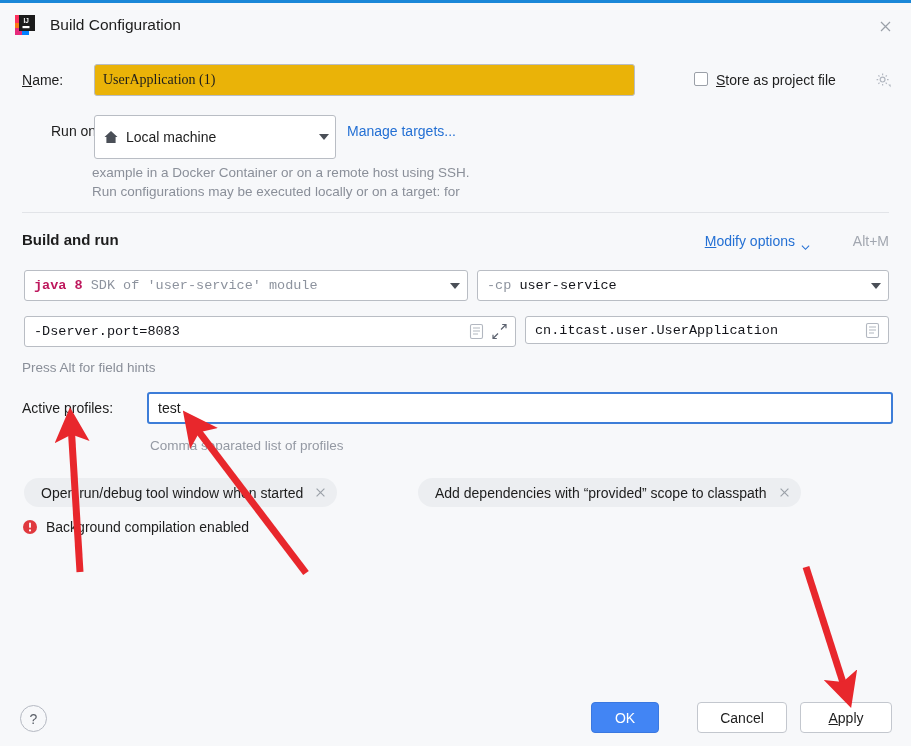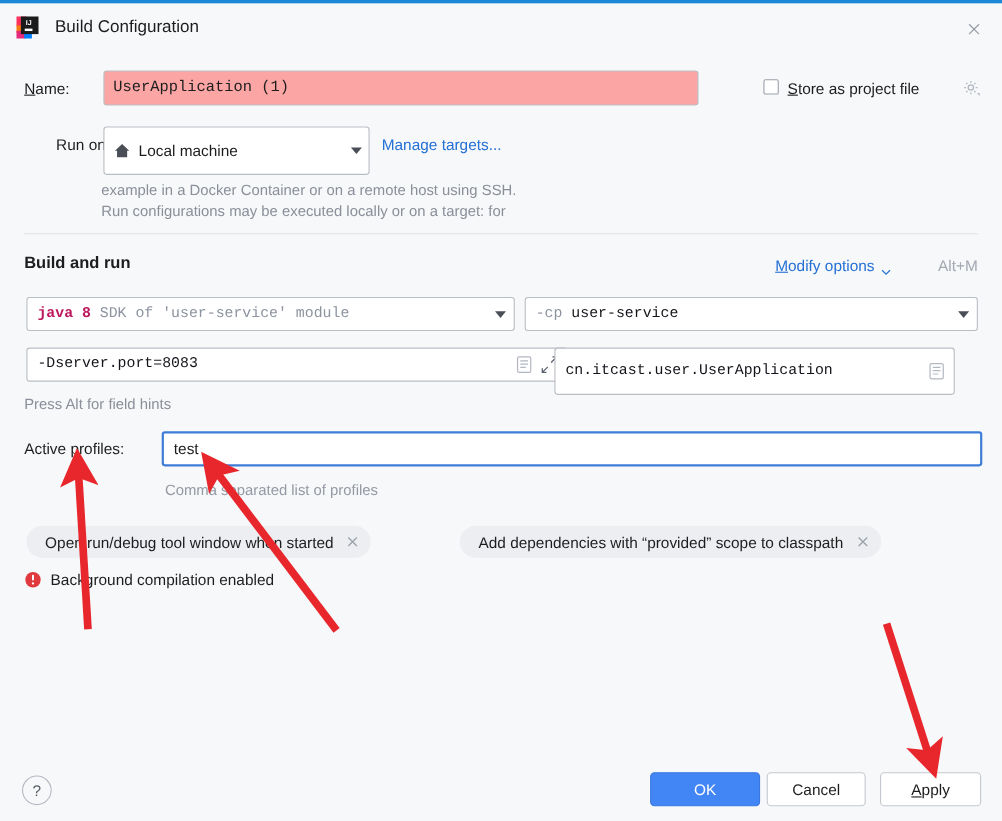--- a/index.html
+++ b/index.html
@@ -60,24 +60,24 @@
     color: #1d1d1d;
     font-size: 14px;
   }
 
   .name-label { left: 22px; top: 72px; }
   .name-input {
     position: absolute;
     left: 94px; top: 64px;
     width: 541px; height: 32px;
     box-sizing: border-box;
-    background: #fca5a5;
+    background: #eab308;
     border: 1px solid #b9bdc4;
     border-radius: 3px;
-    font-family: Liberation Mono, monospace;
+    font-family: Liberation Serif, serif;
     font-size: 14px;
     color: #1d1d1d;
     padding: 0 8px;
     outline: none;
   }
 
   .store-check {
     position: absolute;
     left: 694px; top: 72px;
     width: 14px; height: 14px;
@@ -182,21 +182,21 @@
     border-radius: 3px;
     display: flex;
     align-items: center;
     padding: 0 7px 0 9px;
     font-family: "Liberation Mono", monospace;
     font-size: 13.5px;
   }
   .jdk-field  { left: 24px;  top: 270px; width: 444px; height: 31px; cursor: pointer; }
   .cp-field   { left: 477px; top: 270px; width: 412px; height: 31px; cursor: pointer; }
   .vm-field   { left: 24px;  top: 316px; width: 492px; height: 31px; }
-  .main-field { left: 504px; top: 316px; width: 364px; height: 43px; }
+  .main-field { left: 525px; top: 316px; width: 364px; height: 28px; }
 
   .mono-strong { color: #be185d; font-weight: bold; }
   .mono-dim    { color: #8d939e; }
   .mono-normal { color: #13141a; }
   .fld .grow { flex: 1 1 auto; white-space: nowrap; overflow: hidden; }
 
   .icon-btn {
     flex: 0 0 auto;
     width: 17px; height: 17px;
     margin-left: 6px;
@@ -282,21 +282,21 @@
     position: absolute;
     height: 31px;
     box-sizing: border-box;
     border-radius: 4px;
     font-family: "Liberation Sans", sans-serif;
     font-size: 14px;
     display: flex; align-items: center; justify-content: center;
     cursor: pointer;
   }
   .btn-ok {
-    left: 591px; top: 702px; width: 100px;
+    left: 591px; top: 702px; width: 68px;
     background: #4285f4;
     border: 1px solid #3a78e0;
     color: #ffffff;
   }
   .btn-cancel {
     left: 697px; top: 702px; width: 90px;
     background: #ffffff;
     border: 1px solid #c3c7ce;
     color: #1d1d1d;
   }

